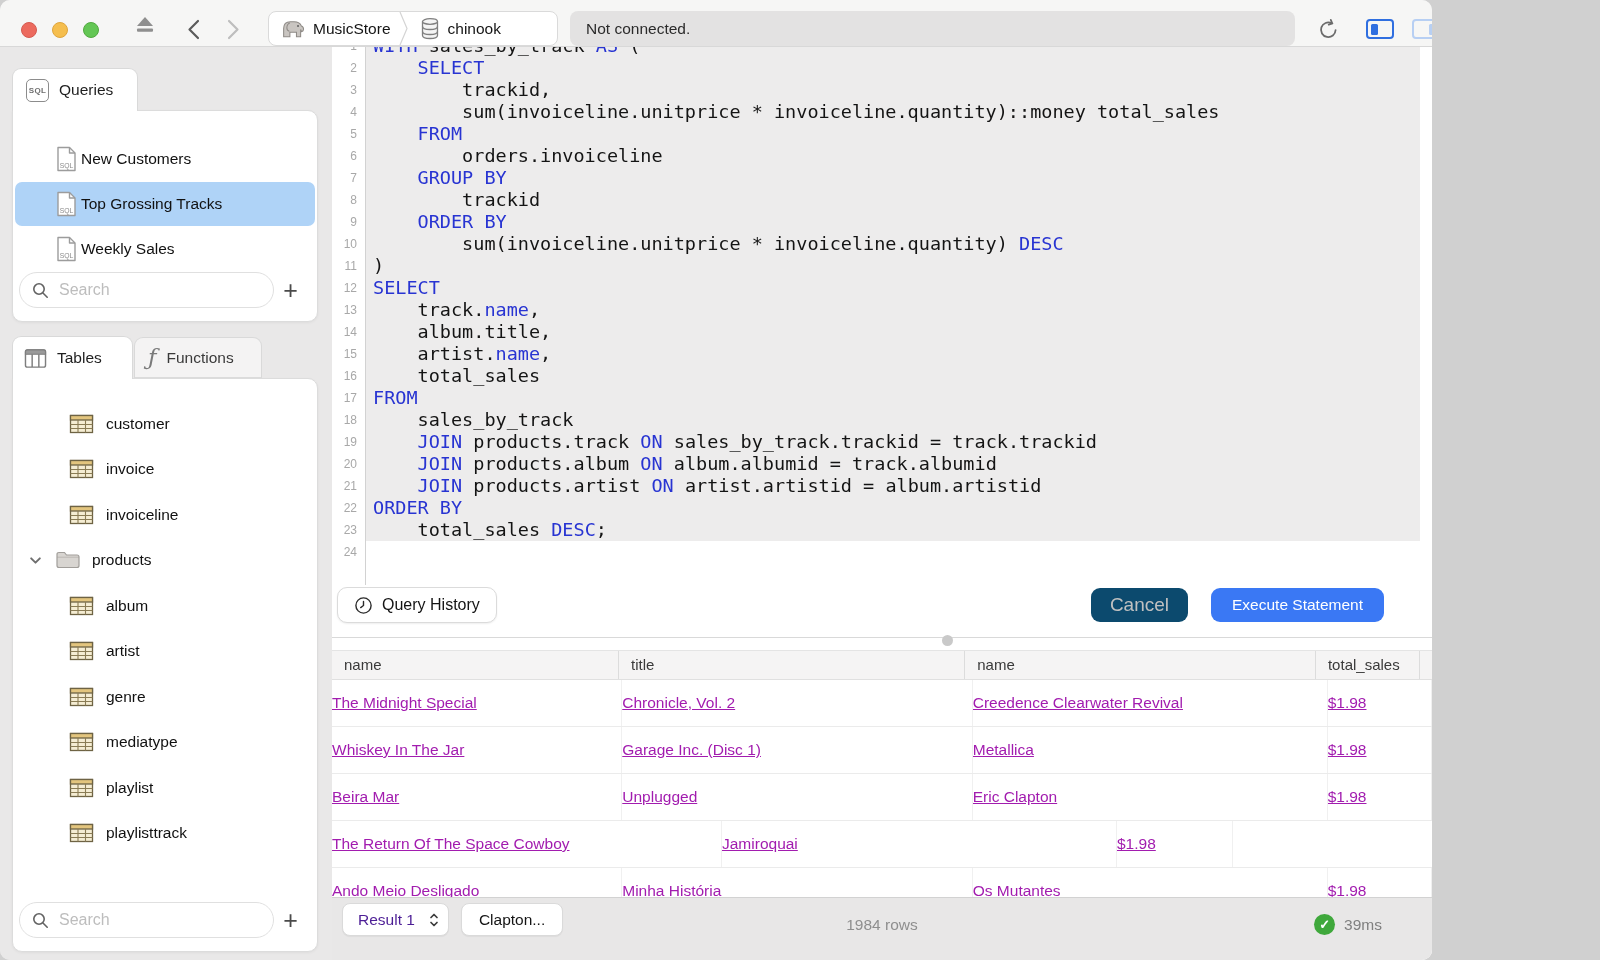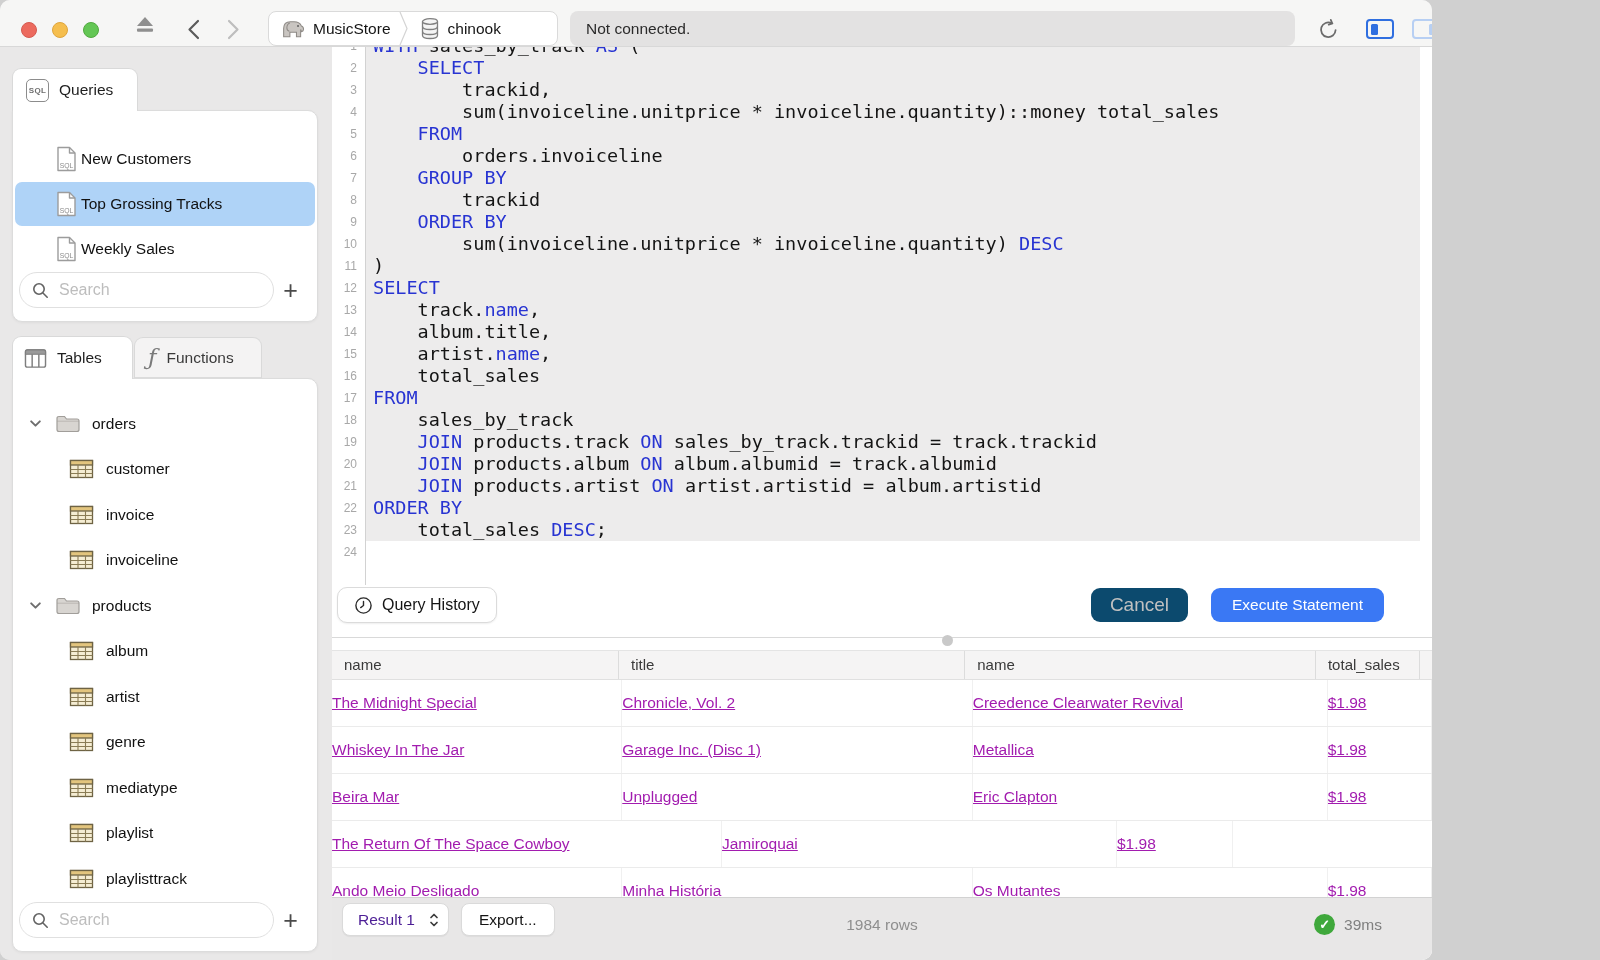--- a/index.html
+++ b/index.html
@@ -236,34 +236,20 @@
         </svg>
       </span>
       <span>Tables</span>
     </div>
     <div class="tab tab-functions">
       <span class="fnicon">ƒ</span>
       <span>Functions</span>
     </div>
     <div class="panel panel-schema">
       <div class="tree">
-          <div class="trow folder">
-            <span class="chev">
-              <svg width="13" height="9" viewBox="0 0 12 8" fill="none" stroke="#6E6E6E" stroke-width="1.8" stroke-linecap="round" stroke-linejoin="round">
-                <path d="M2 2 L6 6 L10 2"></path>
-              </svg>
-            </span>
-            <span class="ficon">
-              <svg width="26" height="20" viewBox="0 0 26 20">
-                <path d="M2 4.5 Q2 2.5 4 2.5 L9.5 2.5 L11.5 5 L22 5 Q24 5 24 7 L24 15.5 Q24 17.5 22 17.5 L4 17.5 Q2 17.5 2 15.5 Z" fill="#D8D5D1" stroke="#A19E9A" stroke-width="1.2"></path>
-                <path d="M2 7.2 L24 7.2" stroke="#A19E9A" stroke-width="0.9" opacity="0.6"></path>
-              </svg>
-            </span>
-            <span class="tlabel">orders</span>
-          </div>
           <div class="trow table">
             <span class="ticon">
               <svg width="25" height="20" viewBox="0 0 25 20">
                 <rect x="1.5" y="1.5" width="22" height="17" fill="#F5EDD3" stroke="#6E6344" stroke-width="1.3"></rect>
                 <rect x="1.5" y="1.5" width="22" height="4.5" fill="#E3C57E" stroke="#6E6344" stroke-width="1.3"></rect>
                 <path d="M1.5 10.5 L23.5 10.5 M1.5 14.5 L23.5 14.5 M9 6 L9 18.5 M16.5 6 L16.5 18.5" stroke="#8A7C55" stroke-width="1.1"></path>
               </svg>
             </span>
             <span class="tlabel">customer</span>
           </div>
@@ -549,21 +535,21 @@
     <footer class="statusbar">
       <div class="rsel">
         <span>Result 1</span>
         <span style="display:flex;">
           <svg width="10" height="16" viewBox="0 0 10 16" fill="none" stroke="#3C3C3C" stroke-width="1.7" stroke-linecap="round" stroke-linejoin="round">
               <path d="M2 5.5 L5 2.5 L8 5.5"></path>
               <path d="M2 10.5 L5 13.5 L8 10.5"></path>
             </svg>
         </span>
       </div>
-      <button class="btn-export">Export...</button>
+      <button class="btn-export">Clapton...</button>
       <span class="rowcount">1984 rows</span>
       <div class="timing">
         <span class="check">✓</span>
         <span class="duration">39ms</span>
       </div>
     </footer>
   </main>
 </div>
 
 </body></html>

